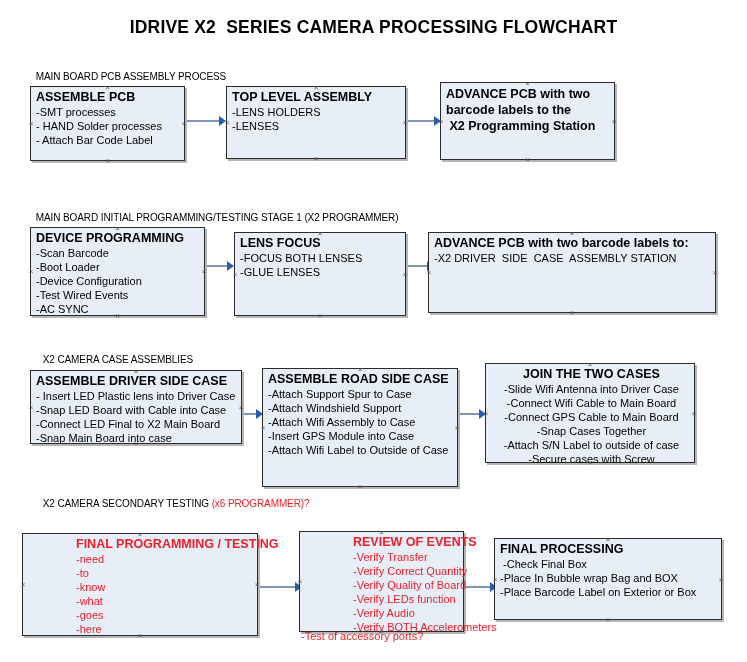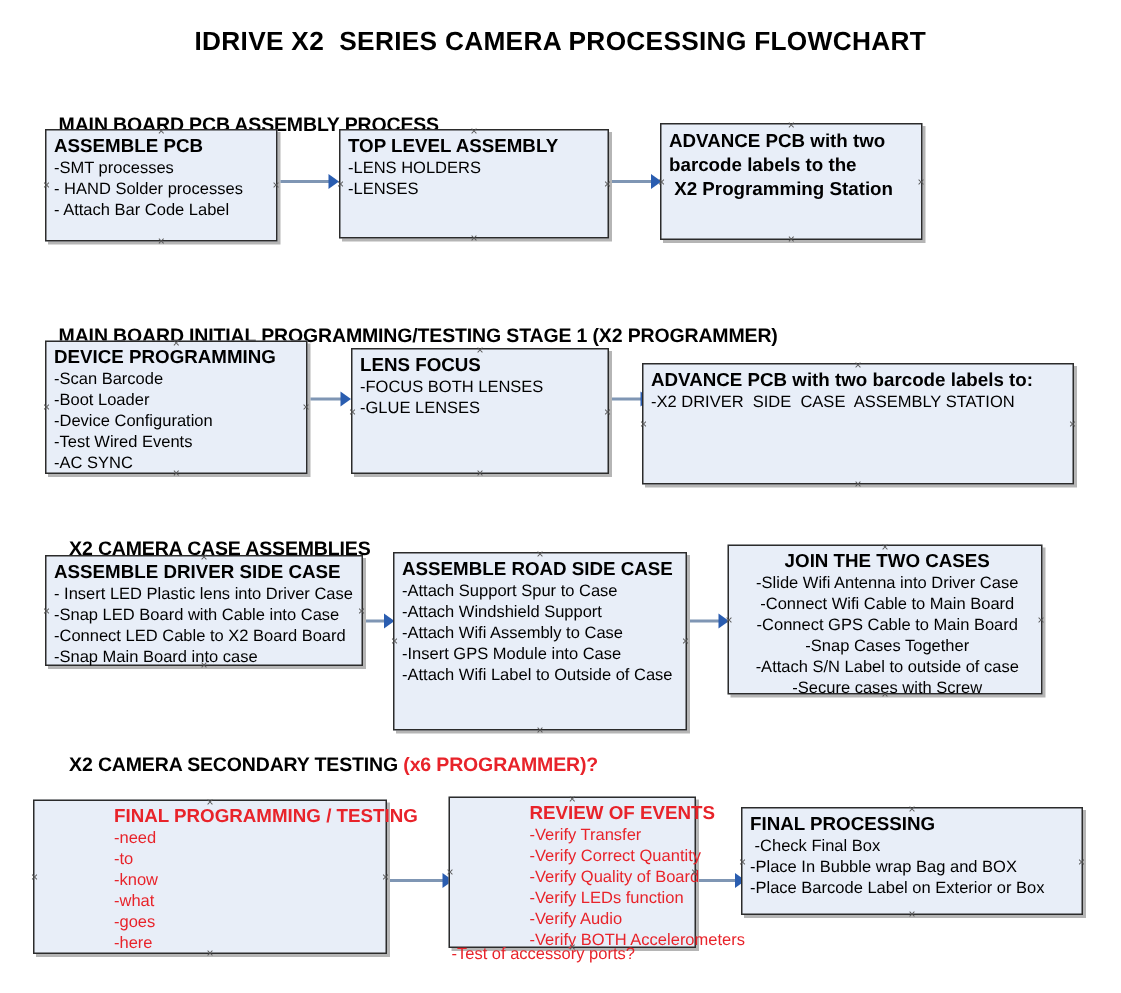--- a/index.html
+++ b/index.html
@@ -29,22 +29,22 @@
     width: 747px;
     text-align: center;
     font-size: 17.5px;
     font-weight: bold;
     letter-spacing: 0.2px;
     white-space: pre;
   }
 
   .section-title {
     position: absolute;
-    font-size: 13px;
-    font-weight: bold;
+    font-size: 10px;
+    font-weight: normal;
     white-space: pre;
     letter-spacing: -0.1px;
   }
   .section-title .red {
     color: #e8232a;
   }
 
   
   .fbox {
     position: absolute;
@@ -207,41 +207,41 @@
     </div>
     <span class="hx" style="left:50%; top:0;"></span>
     <span class="hx" style="left:50%; top:100%;"></span>
     <span class="hx" style="left:0; top:50%;"></span>
     <span class="hx" style="left:100%; top:50%;"></span>
   </div>
 
   <div class="conn" style="left:408px; top:265px; width:21px;"></div>
   <div class="conn-head" style="left:427px; top:261px;"></div>
 
-  <div class="fbox" style="left:428px; top:232px; width:288px; height:81px;margin-top:10px;">
+  <div class="fbox" style="left:428px; top:232px; width:288px; height:81px;">
     <div class="inner">
       <div class="bhead">ADVANCE PCB with two barcode labels to:</div>
       <div class="bline">-X2 DRIVER  SIDE  CASE  ASSEMBLY STATION</div>
     </div>
     <span class="hx" style="left:50%; top:0;"></span>
     <span class="hx" style="left:50%; top:100%;"></span>
     <span class="hx" style="left:0; top:50%;"></span>
     <span class="hx" style="left:100%; top:50%;"></span>
   </div>
 
   <div class="section-title" style="left:32px; top:343px;">
     <span>X2 CAMERA CASE ASSEMBLIES</span>
   </div>
 
   <div class="fbox" style="left:30px; top:370px; width:212px; height:74px;">
     <div class="inner">
       <div class="bhead">ASSEMBLE DRIVER SIDE CASE</div>
       <div class="bline">- Insert LED Plastic lens into Driver Case</div>
       <div class="bline">-Snap LED Board with Cable into Case</div>
-      <div class="bline">-Connect LED Cable to X2 Board Board</div>
+      <div class="bline">-Connect LED Final to X2 Main Board</div>
       <div class="bline">-Snap Main Board into case</div>
     </div>
     <span class="hx" style="left:50%; top:0;"></span>
     <span class="hx" style="left:50%; top:100%;"></span>
     <span class="hx" style="left:0; top:50%;"></span>
     <span class="hx" style="left:100%; top:50%;"></span>
   </div>
 
   <div class="conn" style="left:244px; top:413px; width:16px;"></div>
   <div class="conn-head" style="left:256px; top:409px;"></div>
@@ -317,21 +317,21 @@
     <span class="hx" style="left:50%; top:100%;"></span>
     <span class="hx" style="left:0; top:50%;"></span>
     <span class="hx" style="left:100%; top:50%;"></span>
   </div>
 
   <div class="overflow-line" style="left:301px; top:629px;">-Test of accessory ports?</div>
 
   <div class="conn" style="left:466px; top:586px; width:26px;"></div>
   <div class="conn-head" style="left:490px; top:582px;"></div>
 
-  <div class="fbox" style="left:494px; top:538px; width:228px; height:72px;">
+  <div class="fbox" style="left:494px; top:538px; width:228px; height:82px;">
     <div class="inner">
       <div class="bhead">FINAL PROCESSING</div>
       <div class="bline"> -Check Final Box</div>
       <div class="bline">-Place In Bubble wrap Bag and BOX</div>
       <div class="bline">-Place Barcode Label on Exterior or Box</div>
     </div>
     <span class="hx" style="left:50%; top:0;"></span>
     <span class="hx" style="left:50%; top:100%;"></span>
     <span class="hx" style="left:0; top:50%;"></span>
     <span class="hx" style="left:100%; top:50%;"></span>

